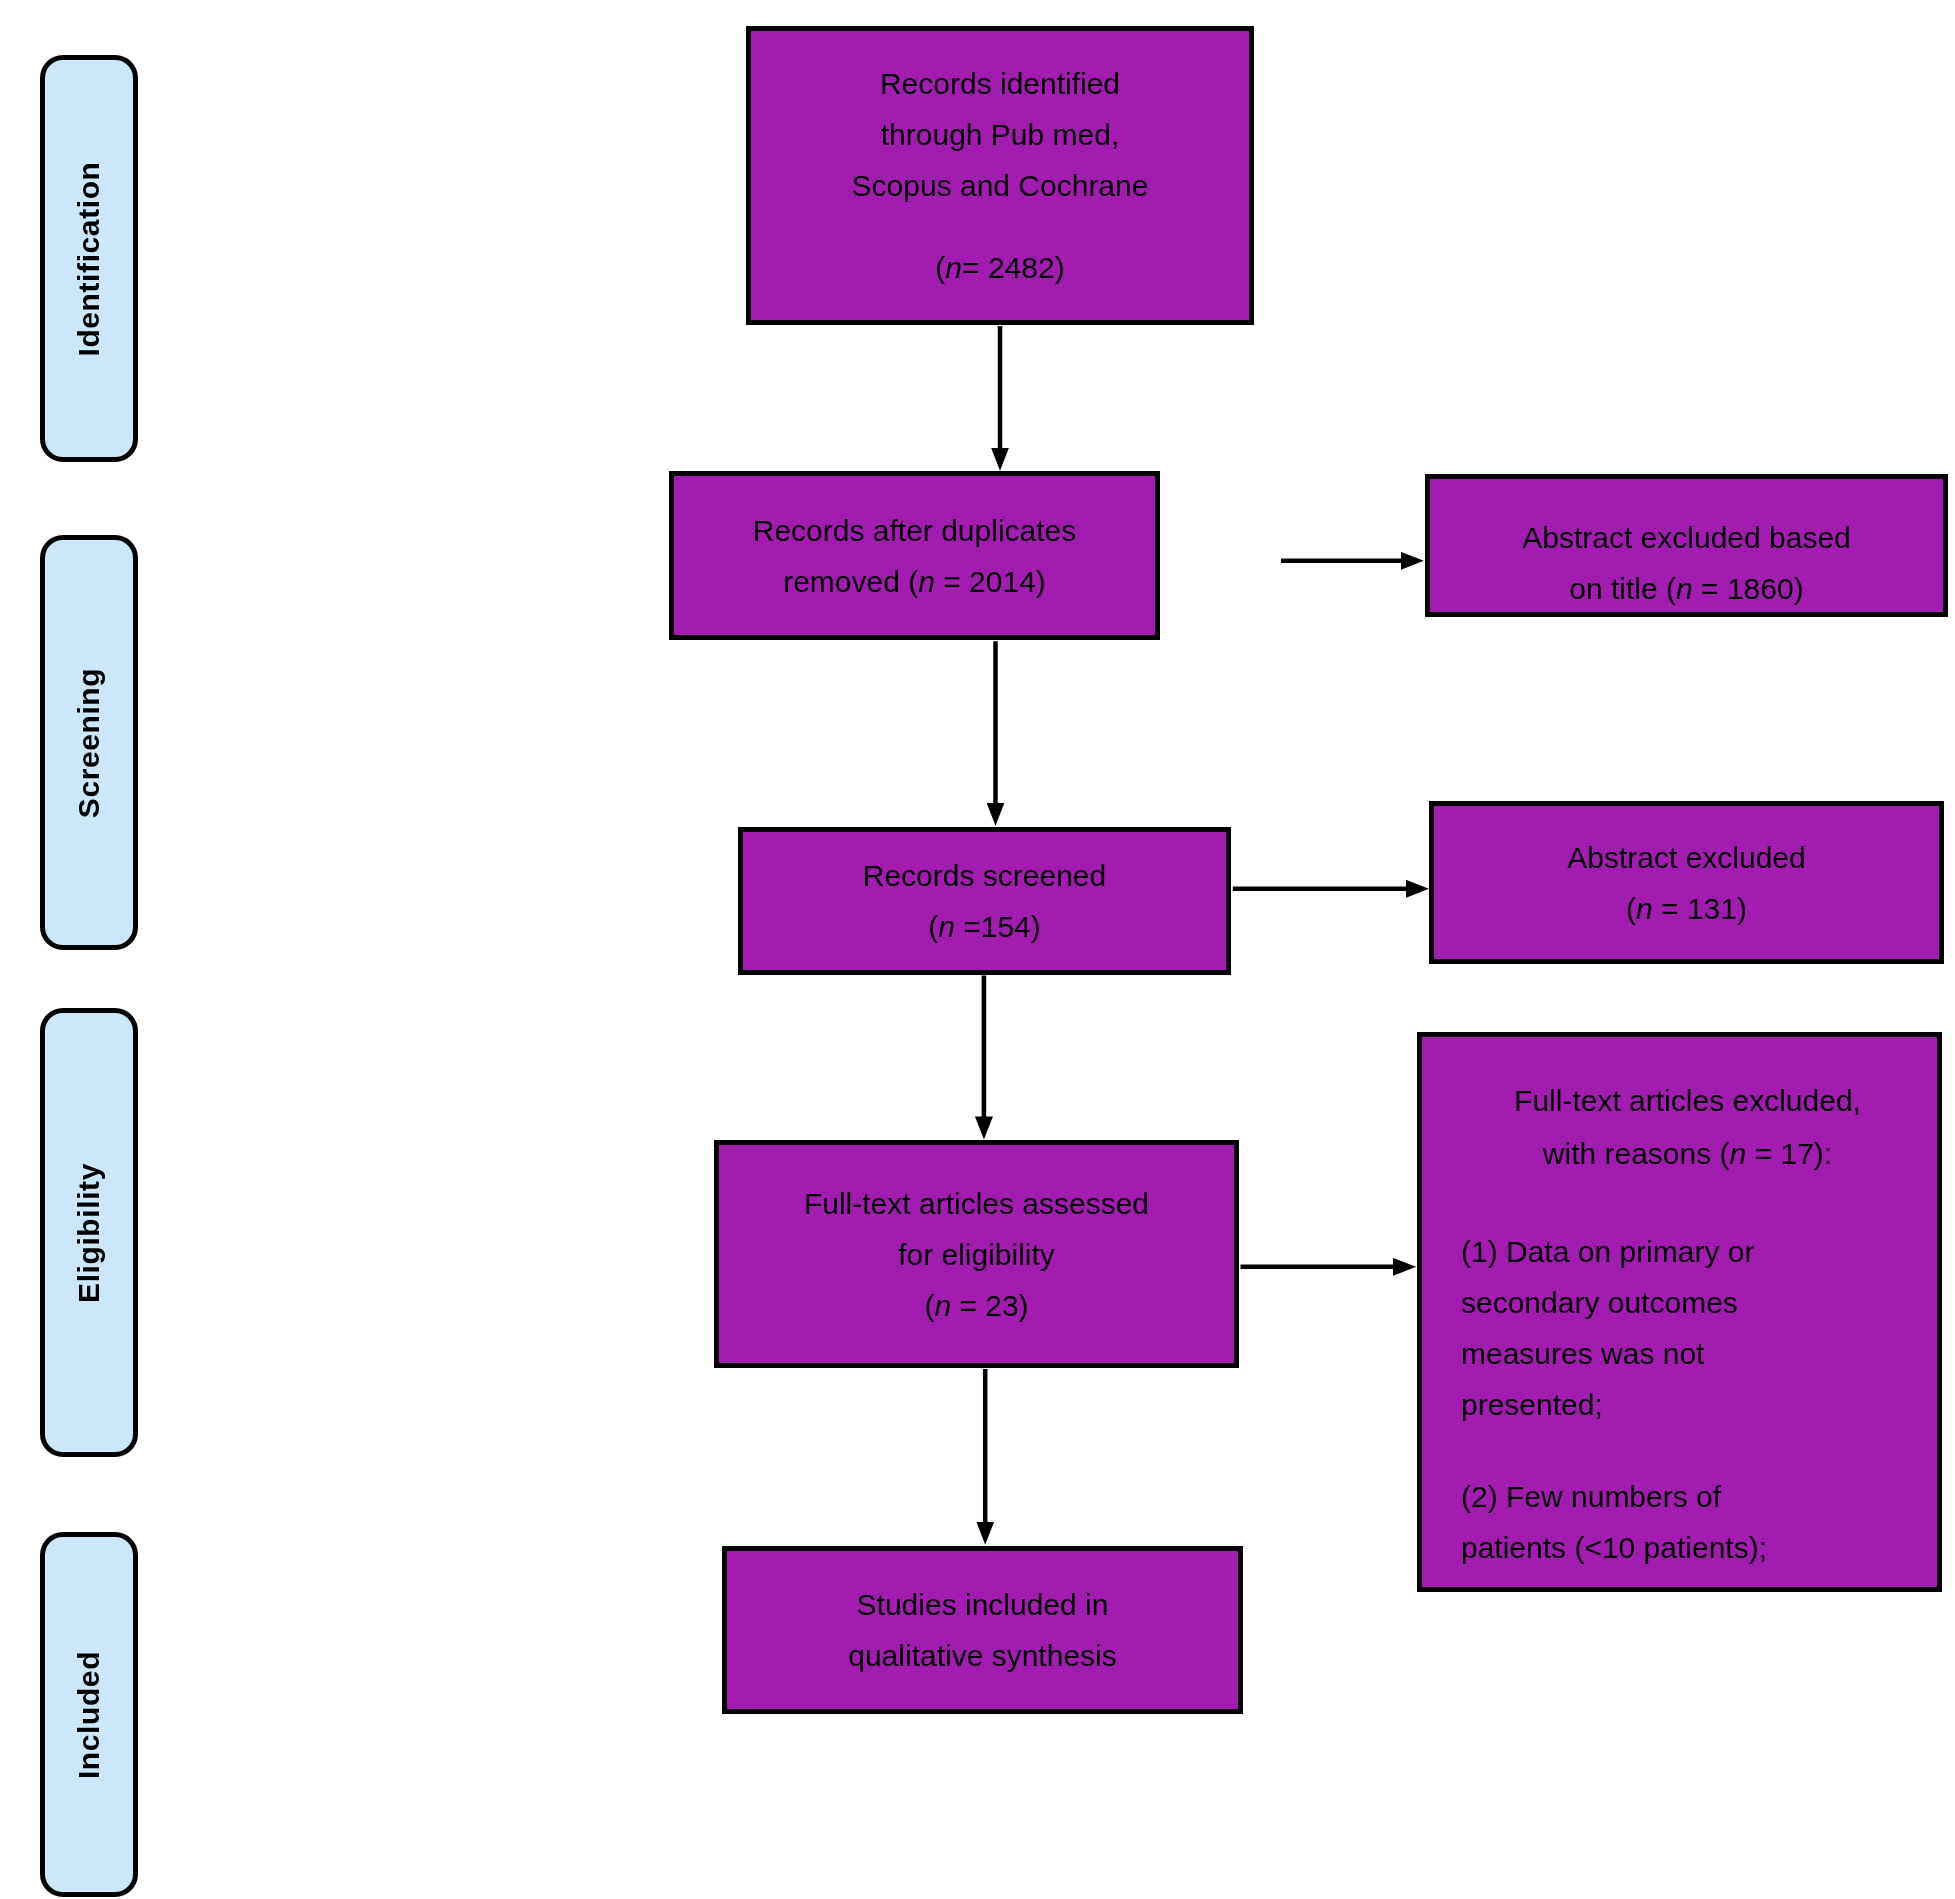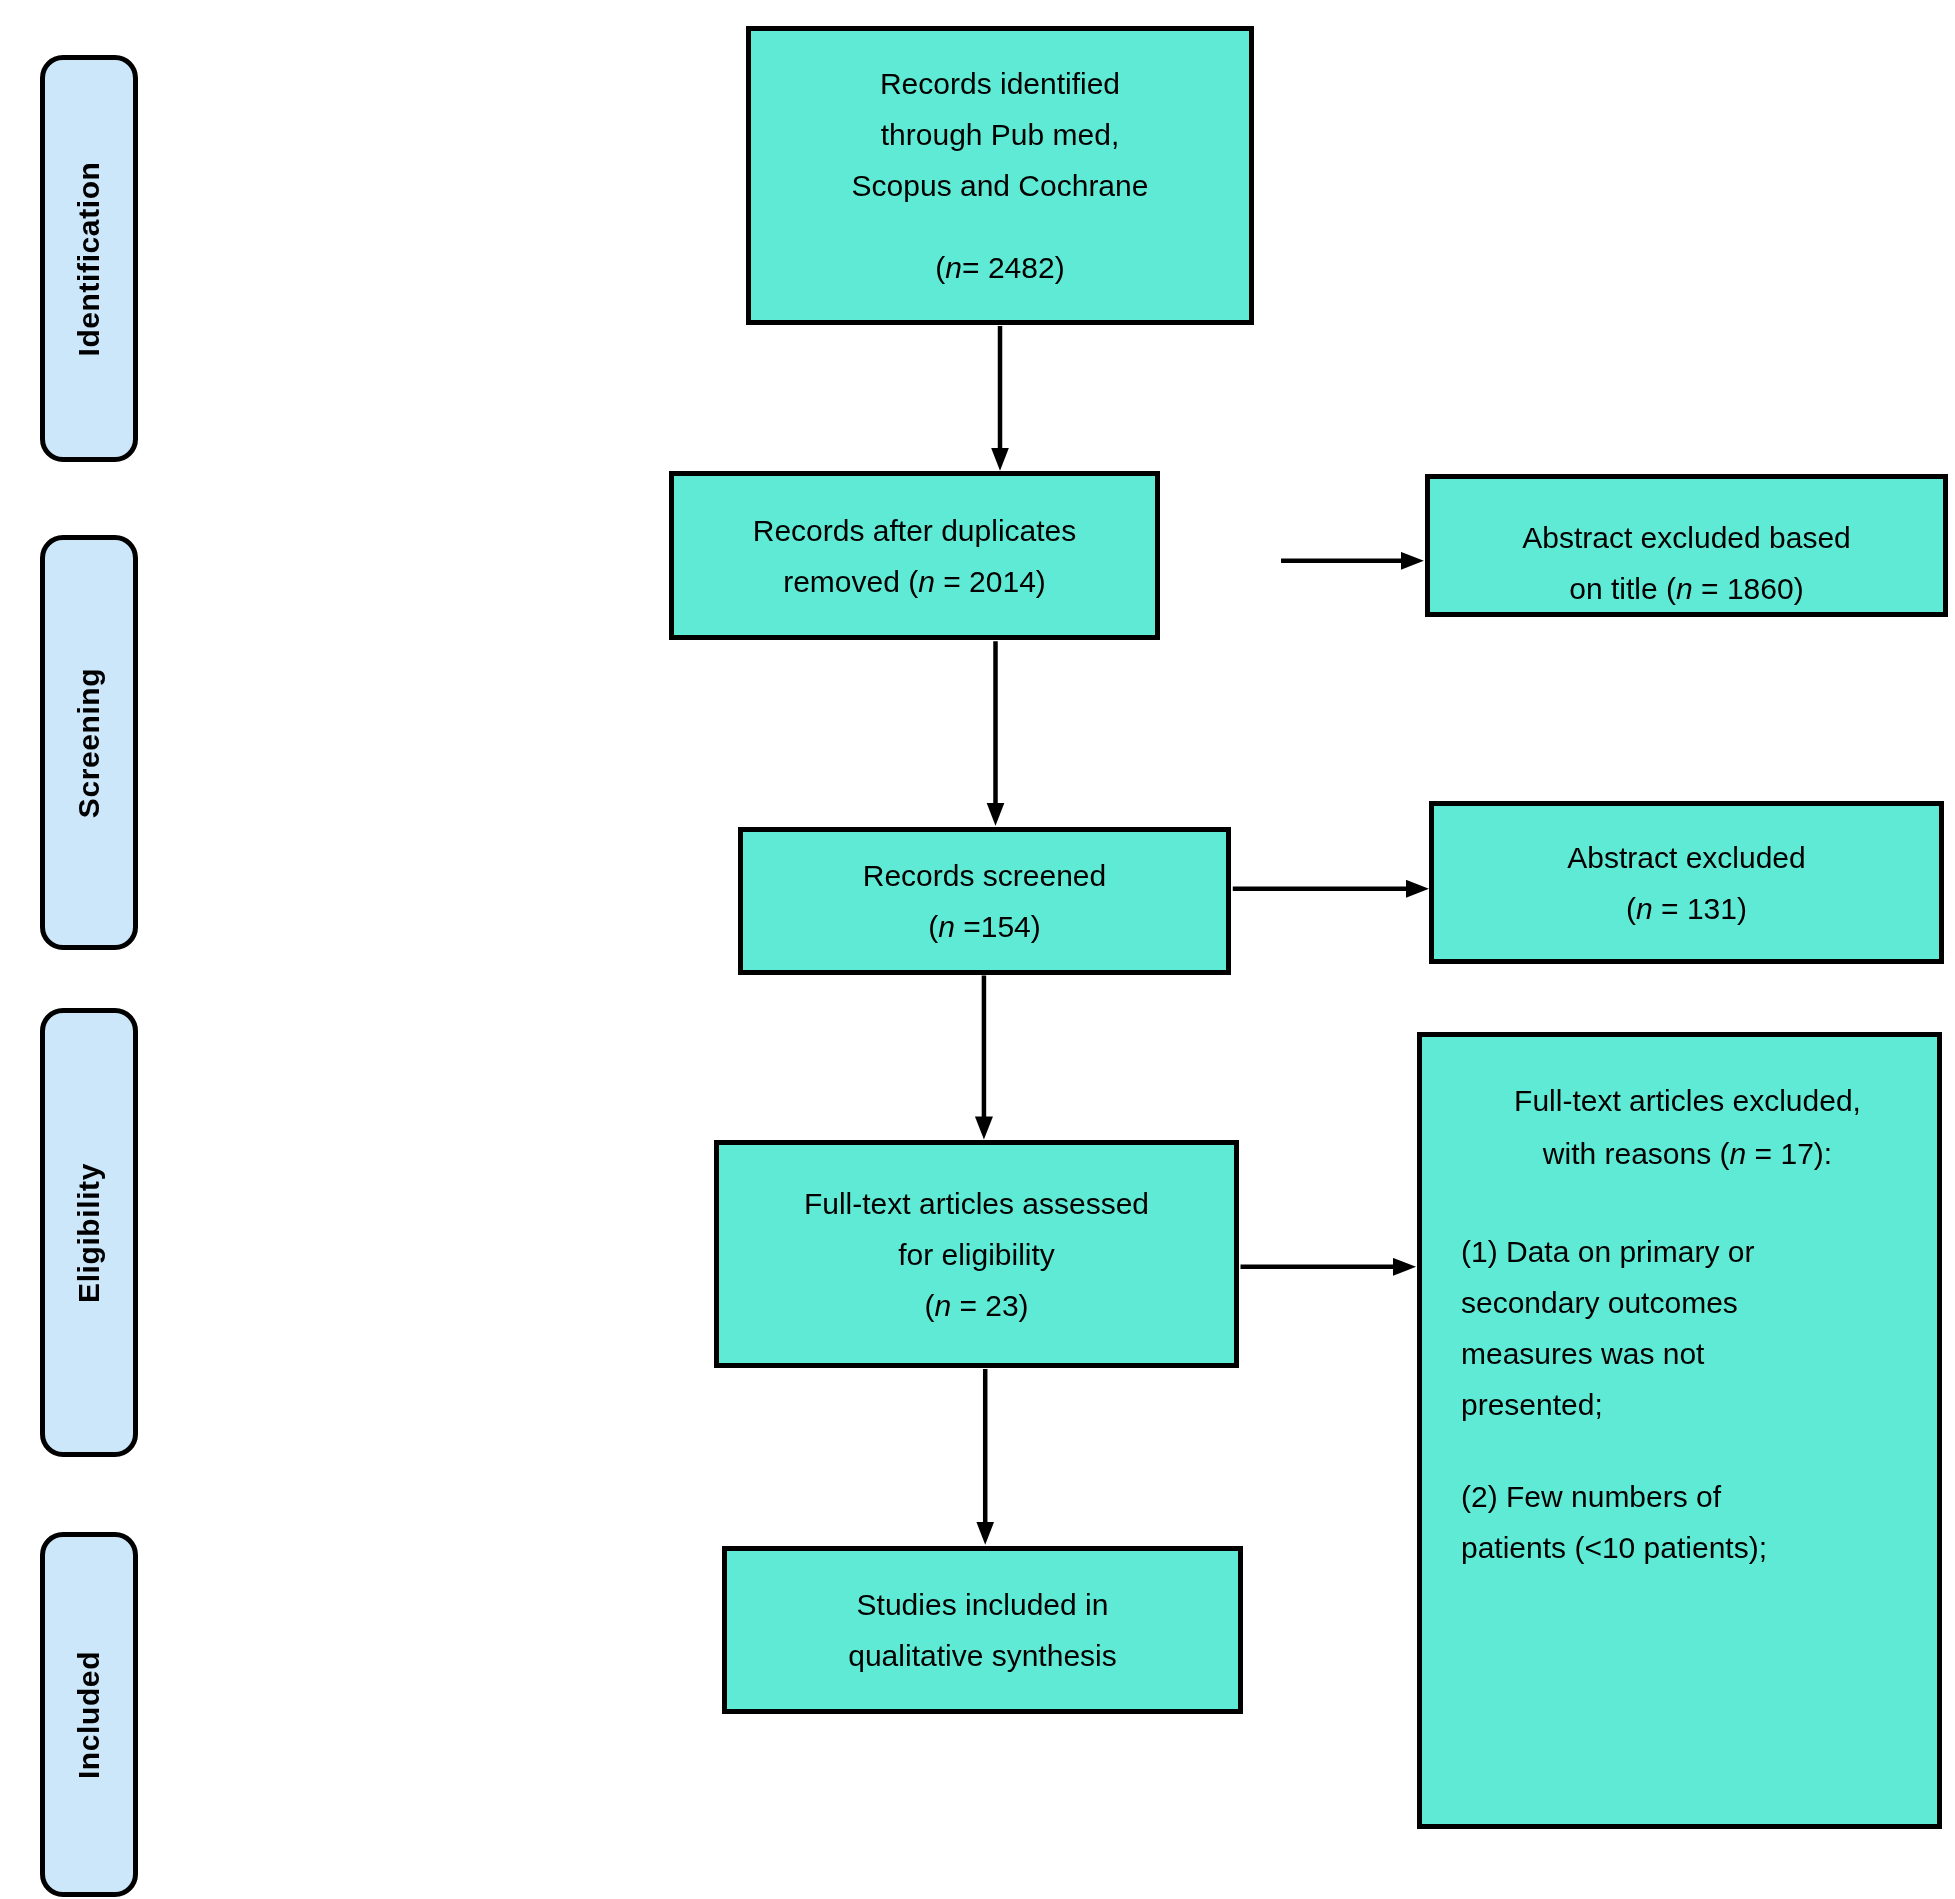--- a/index.html
+++ b/index.html
@@ -27,21 +27,21 @@
     transform: rotate(-90deg);
     white-space: nowrap;
     font-weight: bold;
     font-size: 30px;
     letter-spacing: 0.6px;
   }
 
   
   .box {
     position: absolute;
-    background: #5eead4;
+    background: #a21caf;
     border: 5.8px solid #000;
     box-sizing: border-box;
     display: flex; flex-direction: column;
     align-items: center; justify-content: center;
     text-align: center;
     font-size: 30px;
     line-height: 51px;
   }
   .rbox { border-width: 5.1px; }
   .box .line { width: 100%; }
@@ -130,21 +130,21 @@
   <div class="box rbox" id="rbox-title-excluded" style="left:1425px; top:474px; width:523px; height:143px;">
     <div class="line">Abstract excluded based</div>
     <div class="line">on title (<i>n</i> = 1860)</div>
   </div>
 
   <div class="box rbox" style="left:1429px; top:801px; width:515px; height:163px;">
     <div class="line">Abstract excluded</div>
     <div class="line">(<i>n</i> = 131)</div>
   </div>
 
-  <div class="box rbox" id="rbox-fulltext-excluded" style="left:1417px; top:1032px; width:525px; height:797px;">
+  <div class="box rbox" id="rbox-fulltext-excluded" style="left:1417px; top:1032px; width:525px; height:560px;">
     <div class="hdr">Full-text articles excluded,</div>
     <div class="hdr">with reasons (<i>n</i> = 17):</div>
     <div class="reason">(1) Data on primary or secondary outcomes measures was not presented;</div>
     <div class="reason">(2) Few numbers of patients (&lt;10 patients);</div>
   </div>
 
 </div>
 
 
 </body></html>

